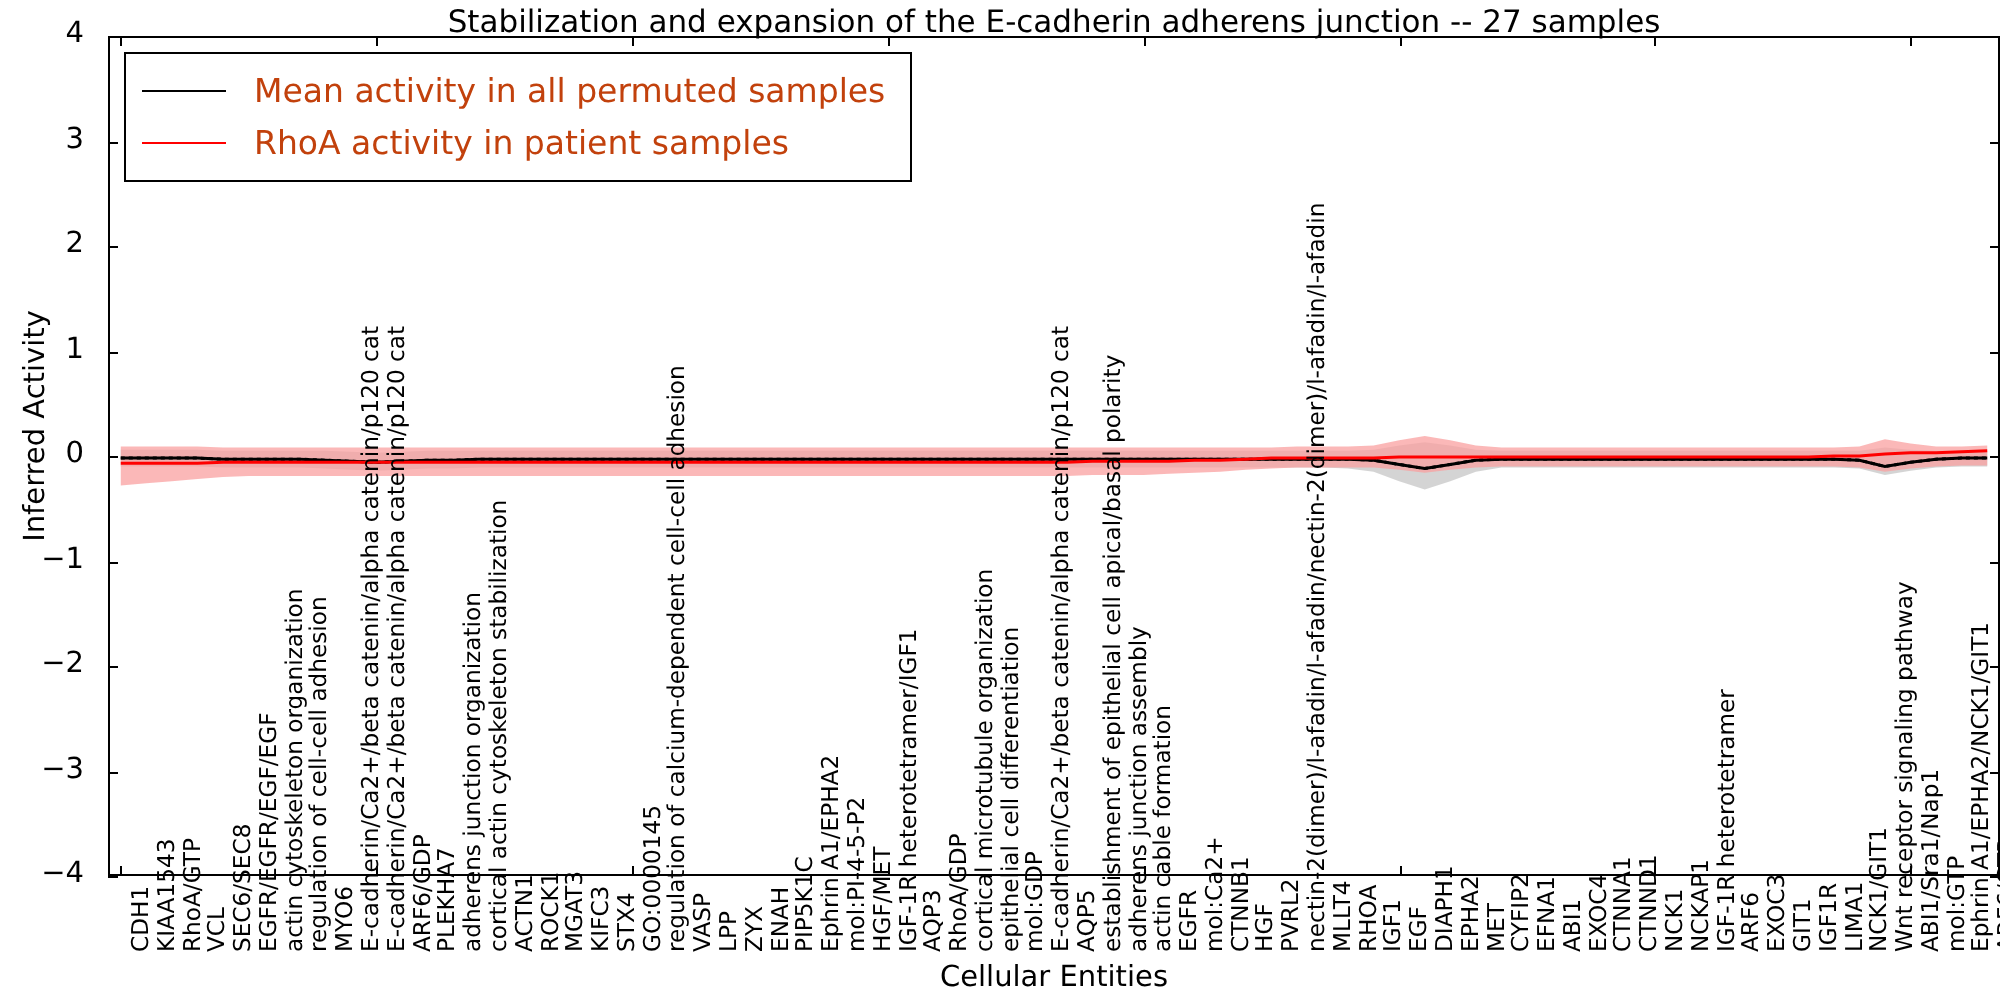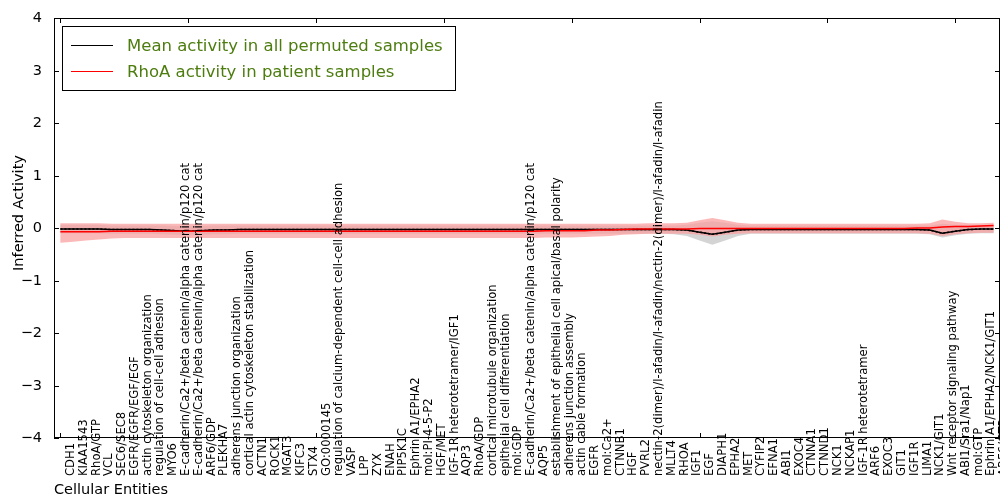--- a/index.html
+++ b/index.html
@@ -32,53 +32,54 @@
   .xtickmark.b{top:433px;}
 
   
   .ytitle{
     position:absolute;left:-92px;top:205px;width:220px;
     transform:rotate(-90deg);text-align:center;
     font-size:14.5px;color:#000;
   }
   
   .xtitle{
-    position:absolute;left:54px;top:481px;width:946px;
+    position:absolute;left:54px;top:481px;width:946px;text-align:center;
     font-size:14.5px;color:#000;
   }
 
   
   .legend{
     position:absolute;left:62px;top:26px;
     border:1.1px solid #000;background:#fff;
     padding:5px 12px 6px 8px;
   }
   .legend-row{display:flex;align-items:center;height:26px;}
   .legend-swatch{display:inline-block;width:42px;height:0;margin-right:14px;}
   .legend-swatch.k{border-top:1.6px solid #000;}
   .legend-swatch.r{border-top:1.6px solid #ff0000;}
-  .legend-text{font-size:16.5px;color:#4d7c0f;white-space:nowrap;}
+  .legend-text{font-size:16.5px;color:#c2410c;white-space:nowrap;}
 
   
   .xlabels{position:absolute;left:0;top:0;width:1000px;height:500px;}
   .xlab{
     position:absolute;
     transform-origin:0 0;
     transform:rotate(-90deg);
     font-size:11.6px;line-height:1;color:#000;
     white-space:nowrap;
   }
 
   svg.plot{position:absolute;left:0;top:0;width:1000px;height:500px;pointer-events:none;}
 </style>
 </head>
 <body>
 
 <div id="fig">
 
+  <div class="title">Stabilization and expansion of the E-cadherin adherens junction -- 27 samples</div>
 
   <div class="ylabels">
       <div class="ylab-item" style="top: 430px;">−4</div>
       <div class="ylab-item" style="top: 377.5px;">−3</div>
       <div class="ylab-item" style="top: 325px;">−2</div>
       <div class="ylab-item" style="top: 272.5px;">−1</div>
       <div class="ylab-item" style="top: 220px;">0</div>
       <div class="ylab-item" style="top: 167.5px;">1</div>
       <div class="ylab-item" style="top: 115px;">2</div>
       <div class="ylab-item" style="top: 62.5px;">3</div>

